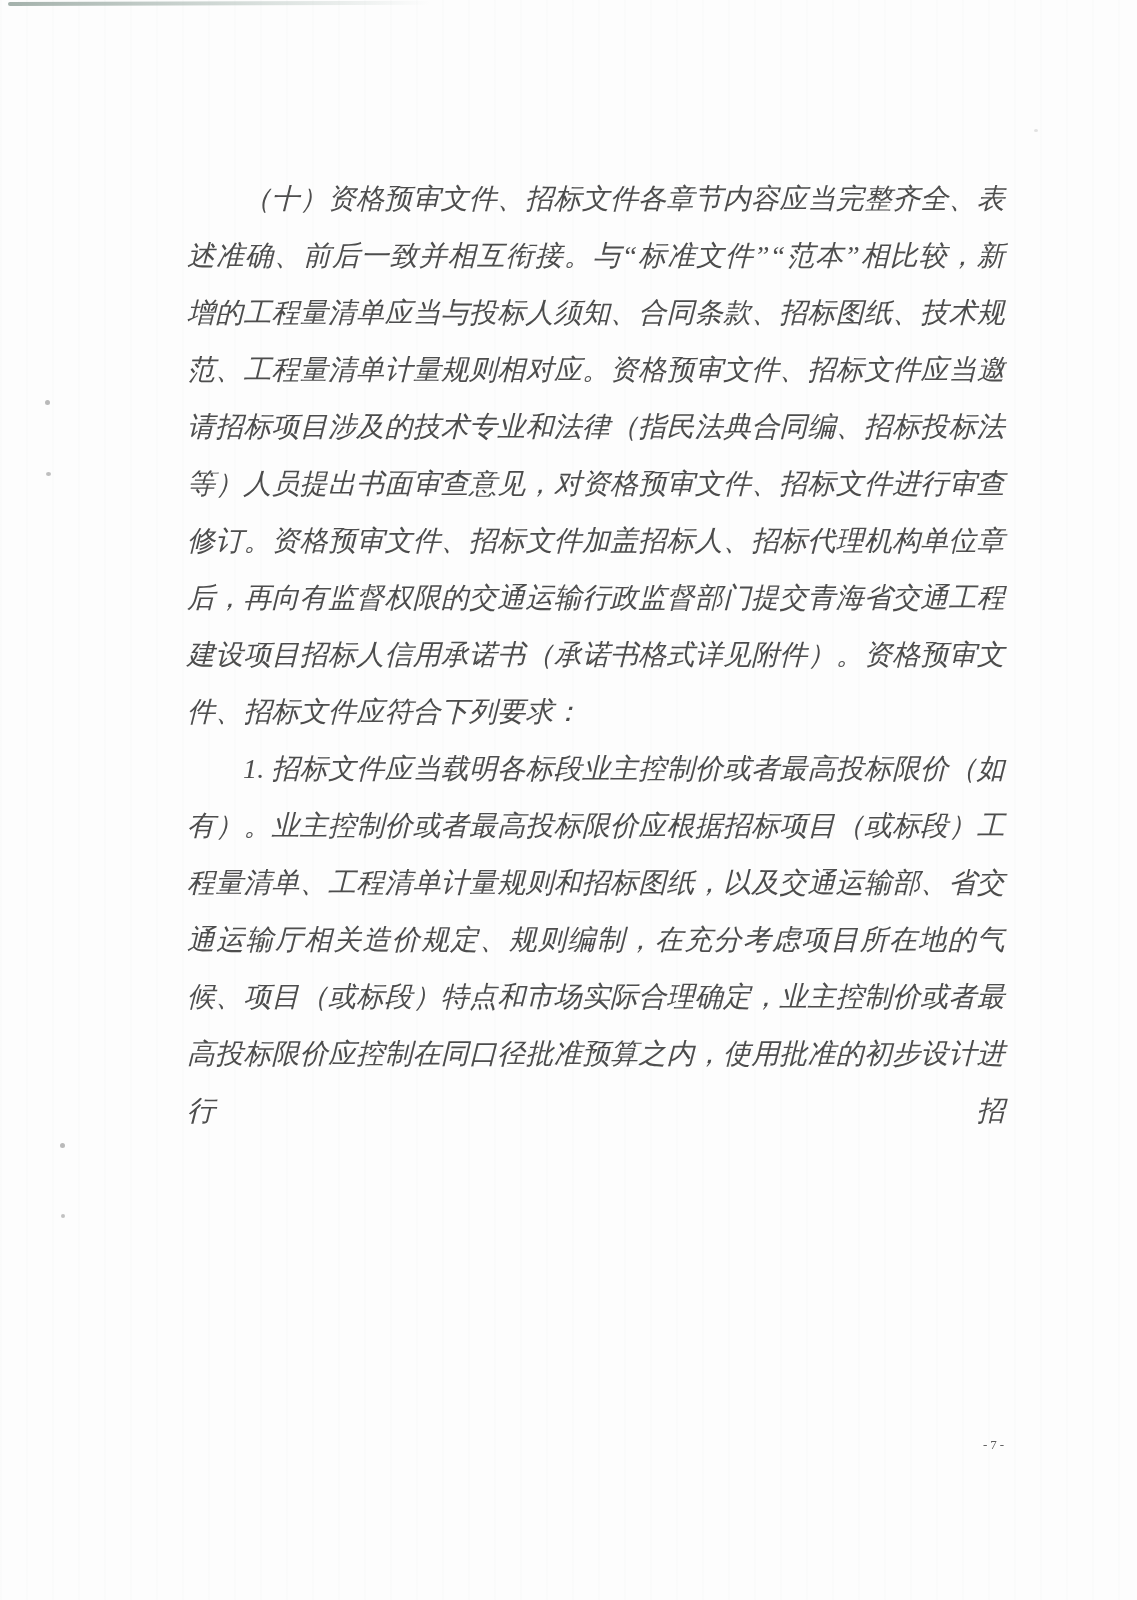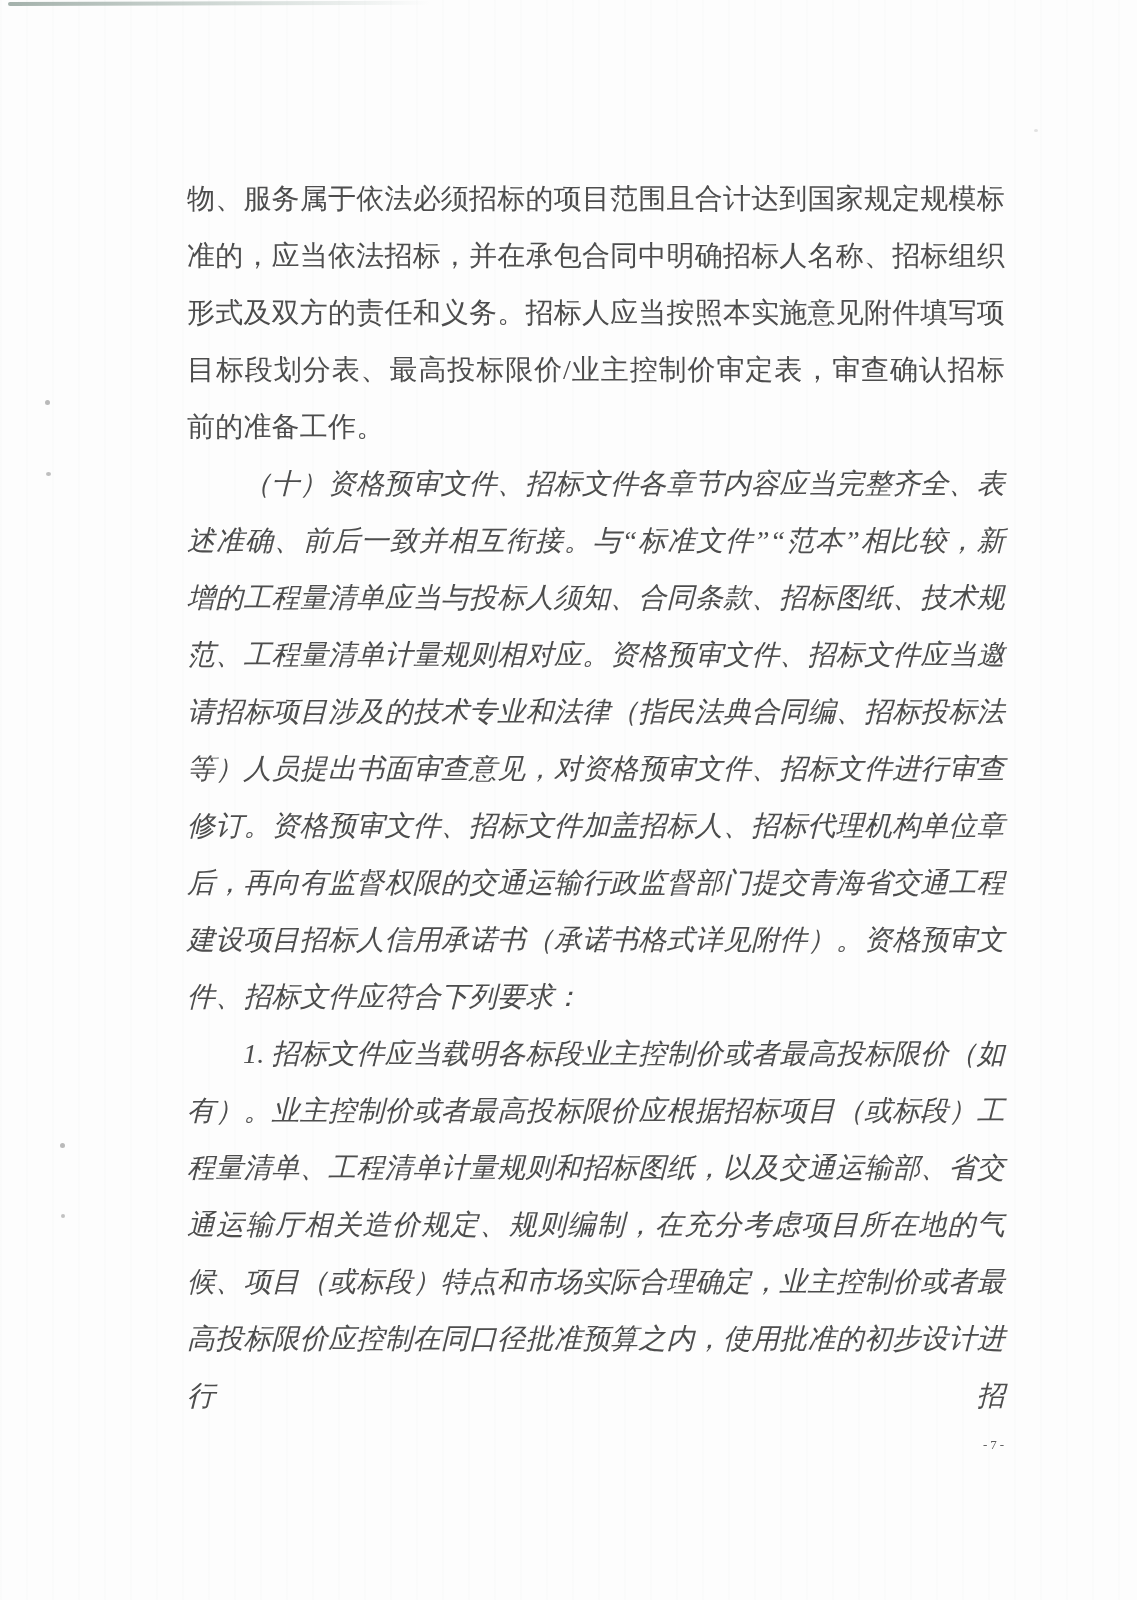--- a/index.html
+++ b/index.html
@@ -85,20 +85,19 @@
 
   <div class="top-edge-artifact"></div>
 
   <div class="speck speck-1"></div>
   <div class="speck speck-2"></div>
   <div class="speck speck-3"></div>
   <div class="speck speck-4"></div>
   <div class="speck speck-5"></div>
 
   <div class="doc-body">
-    <p>物、服务属于依法必须招标的项目范围且合计达到国家规定规模标准的，应当依法招标，并在承包合同中明确招标人名称、招标组织形式及双方的责任和义务。招标人应当按照本实施意见附件填写项目标段划分表、最高投标限价/业主控制价审定表，审查确认招标前的准备工作。</p>
     <p class="para-indent">（十）资格预审文件、招标文件各章节内容应当完整齐全、表述准确、前后一致并相互衔接。与“标准文件”“范本”相比较，新增的工程量清单应当与投标人须知、合同条款、招标图纸、技术规范、工程量清单计量规则相对应。资格预审文件、招标文件应当邀请招标项目涉及的技术专业和法律（指民法典合同编、招标投标法等）人员提出书面审查意见，对资格预审文件、招标文件进行审查修订。资格预审文件、招标文件加盖招标人、招标代理机构单位章后，再向有监督权限的交通运输行政监督部门提交青海省交通工程建设项目招标人信用承诺书（承诺书格式详见附件）。资格预审文件、招标文件应符合下列要求：</p>
     <p class="para-indent para-runs-on">1. 招标文件应当载明各标段业主控制价或者最高投标限价（如有）。业主控制价或者最高投标限价应根据招标项目（或标段）工程量清单、工程清单计量规则和招标图纸，以及交通运输部、省交通运输厅相关造价规定、规则编制，在充分考虑项目所在地的气候、项目（或标段）特点和市场实际合理确定，业主控制价或者最高投标限价应控制在同口径批准预算之内，使用批准的初步设计进行招</p>
   </div>
 
   <div class="page-number">-7-</div>
 
 </div>
 
 </body></html>

